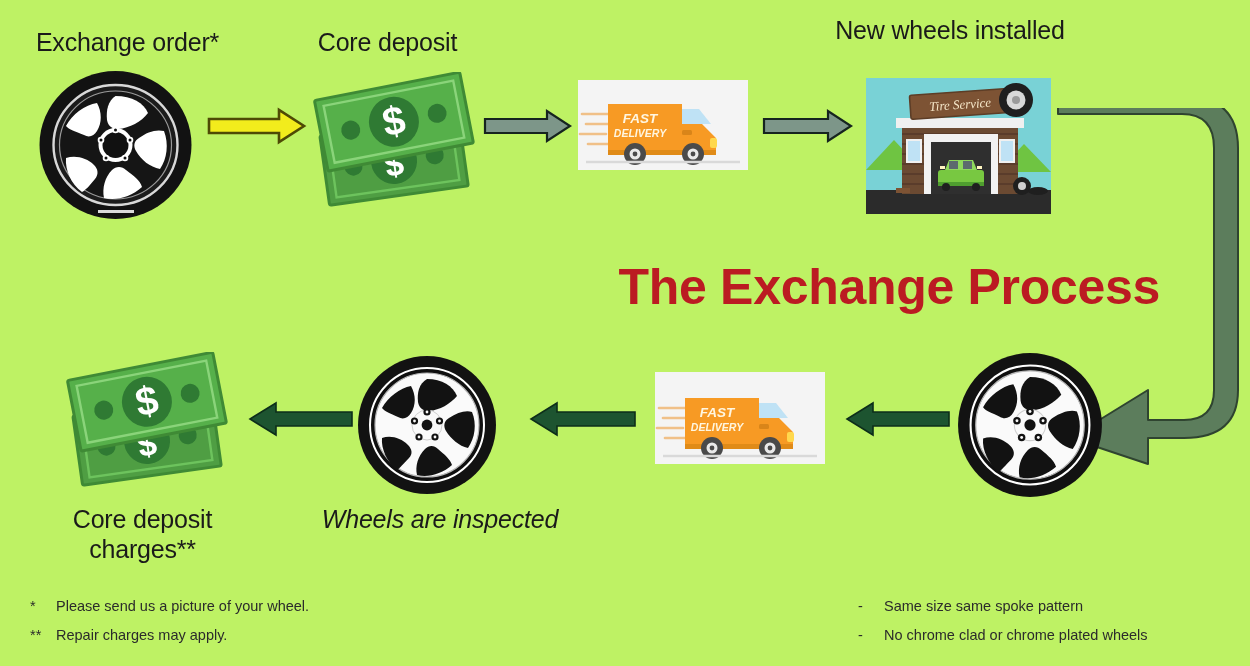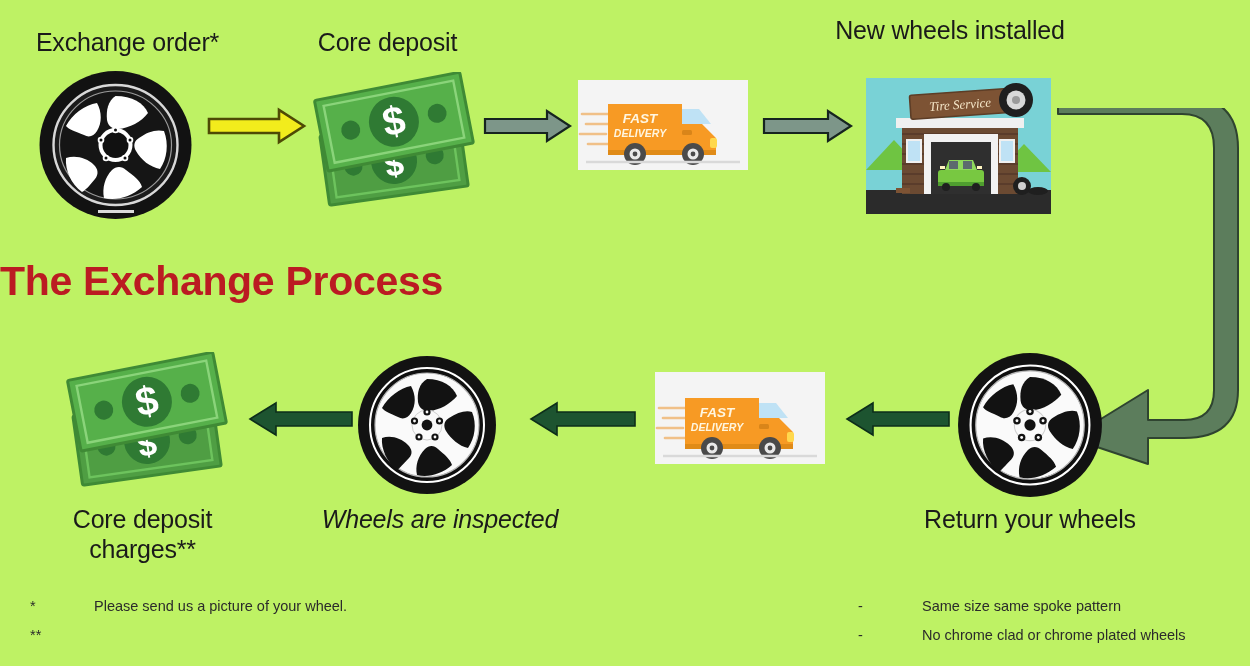--- a/index.html
+++ b/index.html
@@ -26,31 +26,31 @@
     font-size: 25px;
     color: #1a1a1a;
     text-align: center;
     line-height: 1.18;
     letter-spacing: -0.2px;
     white-space: nowrap;
   }
   .step-label.wrap { white-space: normal; }
   .title {
     position: absolute;
-    font-size: 41px;
+    font-size: 50px;
     font-weight: bold;
     color: #bb1b22;
-    text-align: left;
+    text-align: right;
     letter-spacing: -0.3px;
     white-space: nowrap;
   }
   .note-block { position: absolute; font-size: 14.5px; color: #2b2b2b; line-height: 2.0; }
   .note-row { display: flex; }
   .note-mark { width: 26px; flex: 0 0 26px; }
-  .note-text { white-space: nowrap; margin-left: 38px; }
+  .note-text { white-space: nowrap; }
 
   
   .arrow { position: absolute; }
   .arrow svg { display: block; }
 
   
   .wheel { position: absolute; }
   .wheel svg { display: block; }
 
   
@@ -362,29 +362,29 @@
     </svg>
   </div>
 
   <div class="step-label wrap" style="left:35px; top:505px; width:215px;">
     <span>Core deposit</span><br>
     <span>charges**</span>
   </div>
 
   <div class="step-label" style="left:295px; top:505px; width:290px;font-style:italic;">Wheels are inspected</div>
 
-  <div class="step-label" style="left:890px; top:505px; width:280px;">Return your wheels</div>
 
   <div class="note-block" style="left:30px; top:592px;">
     <div class="note-row">
       <span class="note-mark">*</span>
       <span class="note-text">Please send us a picture of your wheel.</span>
     </div>
     <div class="note-row">
       <span class="note-mark">**</span>
+      <span class="note-text">Repair charges may apply.</span>
     </div>
   </div>
 
   <div class="note-block" style="left:858px; top:592px;">
     <div class="note-row">
       <span class="note-mark">-</span>
       <span class="note-text">Same size same spoke pattern</span>
     </div>
     <div class="note-row">
       <span class="note-mark">-</span>

